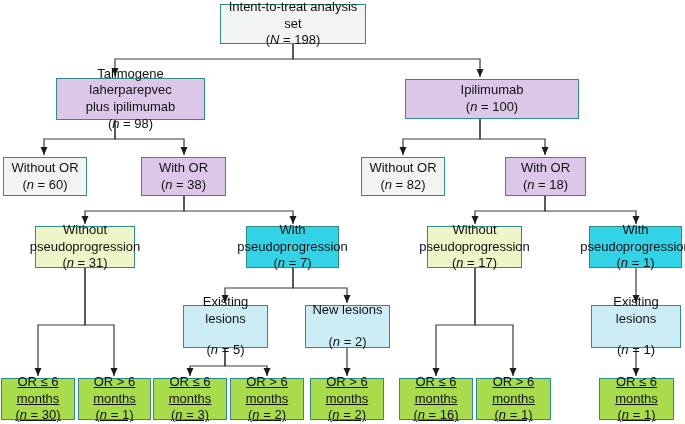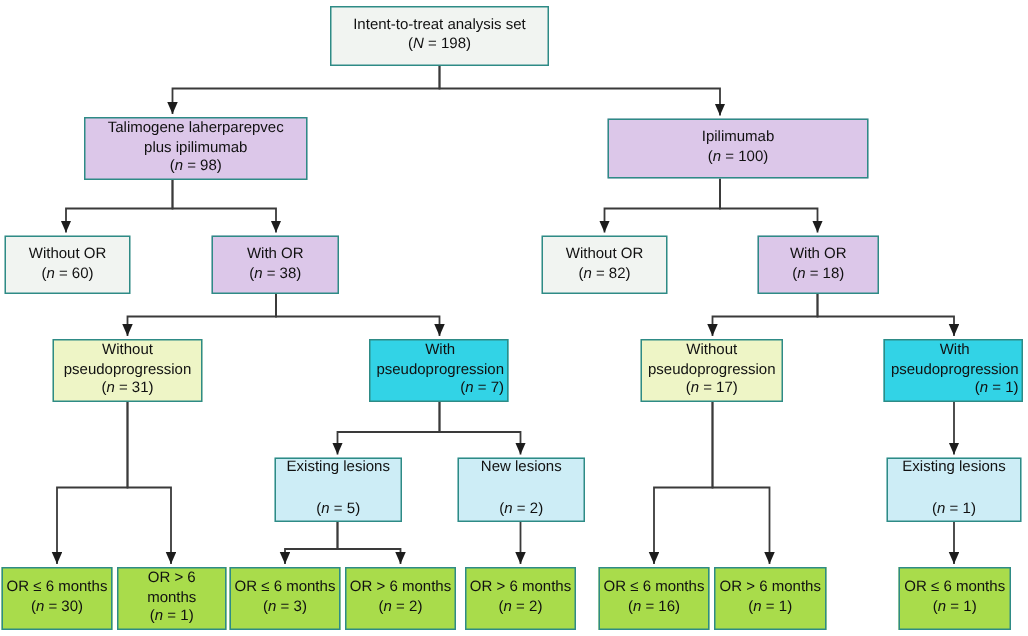--- a/index.html
+++ b/index.html
@@ -13,30 +13,30 @@
   }
   .edges{position:absolute;left:0;top:0;width:685px;height:424px;}
   .edge{fill:none;stroke:var(--c-line,#3a3a3a);stroke-width:1.2;}
   .node{
     position:absolute;
     box-sizing:border-box;
     border:1.5px solid var(--c-border,#2e8b86);
     display:flex;flex-direction:column;
     align-items:center;justify-content:center;
     text-align:center;
-    font-size:10px;line-height:1.28;
+    font-size:13px;line-height:1.28;
     padding:1px 2px;
   }
   .node .l1{white-space:pre-line;}
   .grey  {background:var(--c-box_grey,#f1f4f1);}
   .purple{background:var(--c-box_purple,#dcc7e9);}
   .lime  {background:var(--c-box_lime,#eef5c6);align-items:center;}
-  .cyan  {background:var(--c-box_cyan,#32d3e6);align-items:flex-end;}
+  .cyan  {background:var(--c-box_cyan,#32d3e6);}
   .lcyan {background:var(--c-box_lightcyan,#cdedf6);gap:15px;}
-  .green {background:var(--c-box_green,#a9dc4b);}
+  .green {background:var(--c-box_green,#a9dc4b);text-decoration:underline;}
 </style>
 </head>
 <body>
 
 <div class="stage">
 
   <svg class="edges" viewBox="0 0 685 424">
     <defs>
       <marker id="ah" orient="auto" markerUnits="userSpaceOnUse" markerWidth="10" markerHeight="9" refX="8" refY="3.5">
         <path d="M0,0 L8,3.5 L0,7 z" fill="#1c1c1c"></path>

